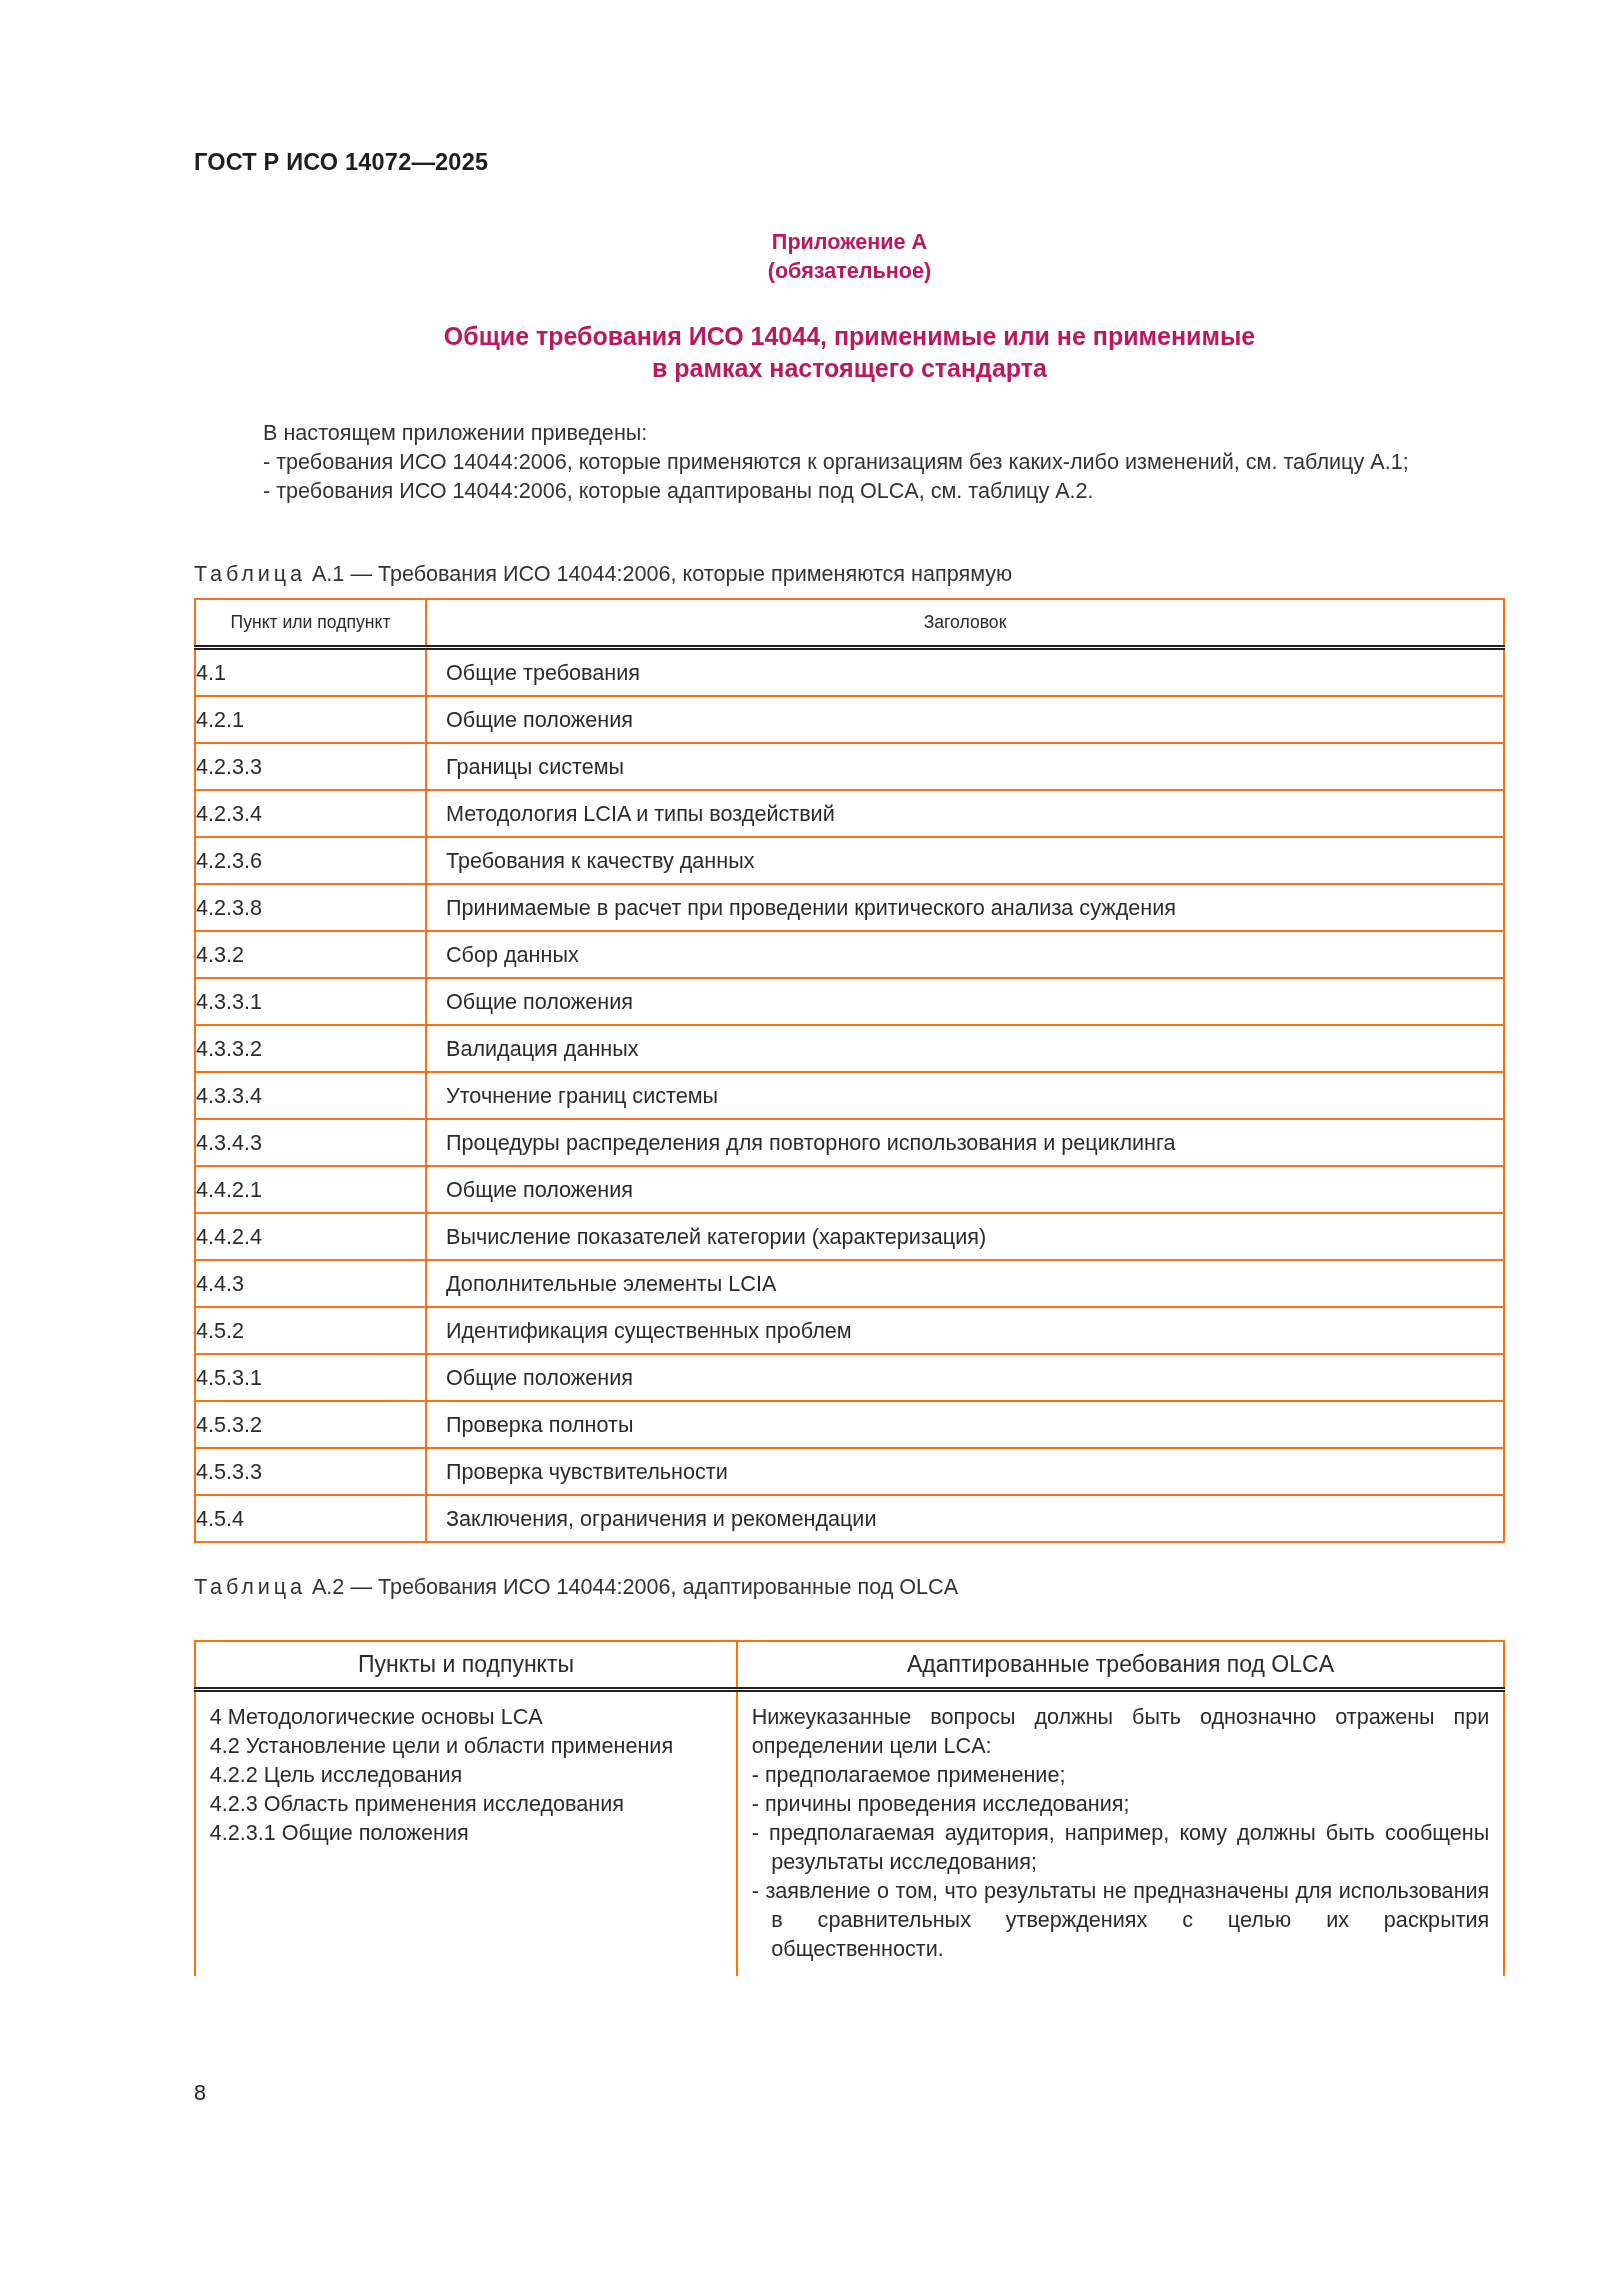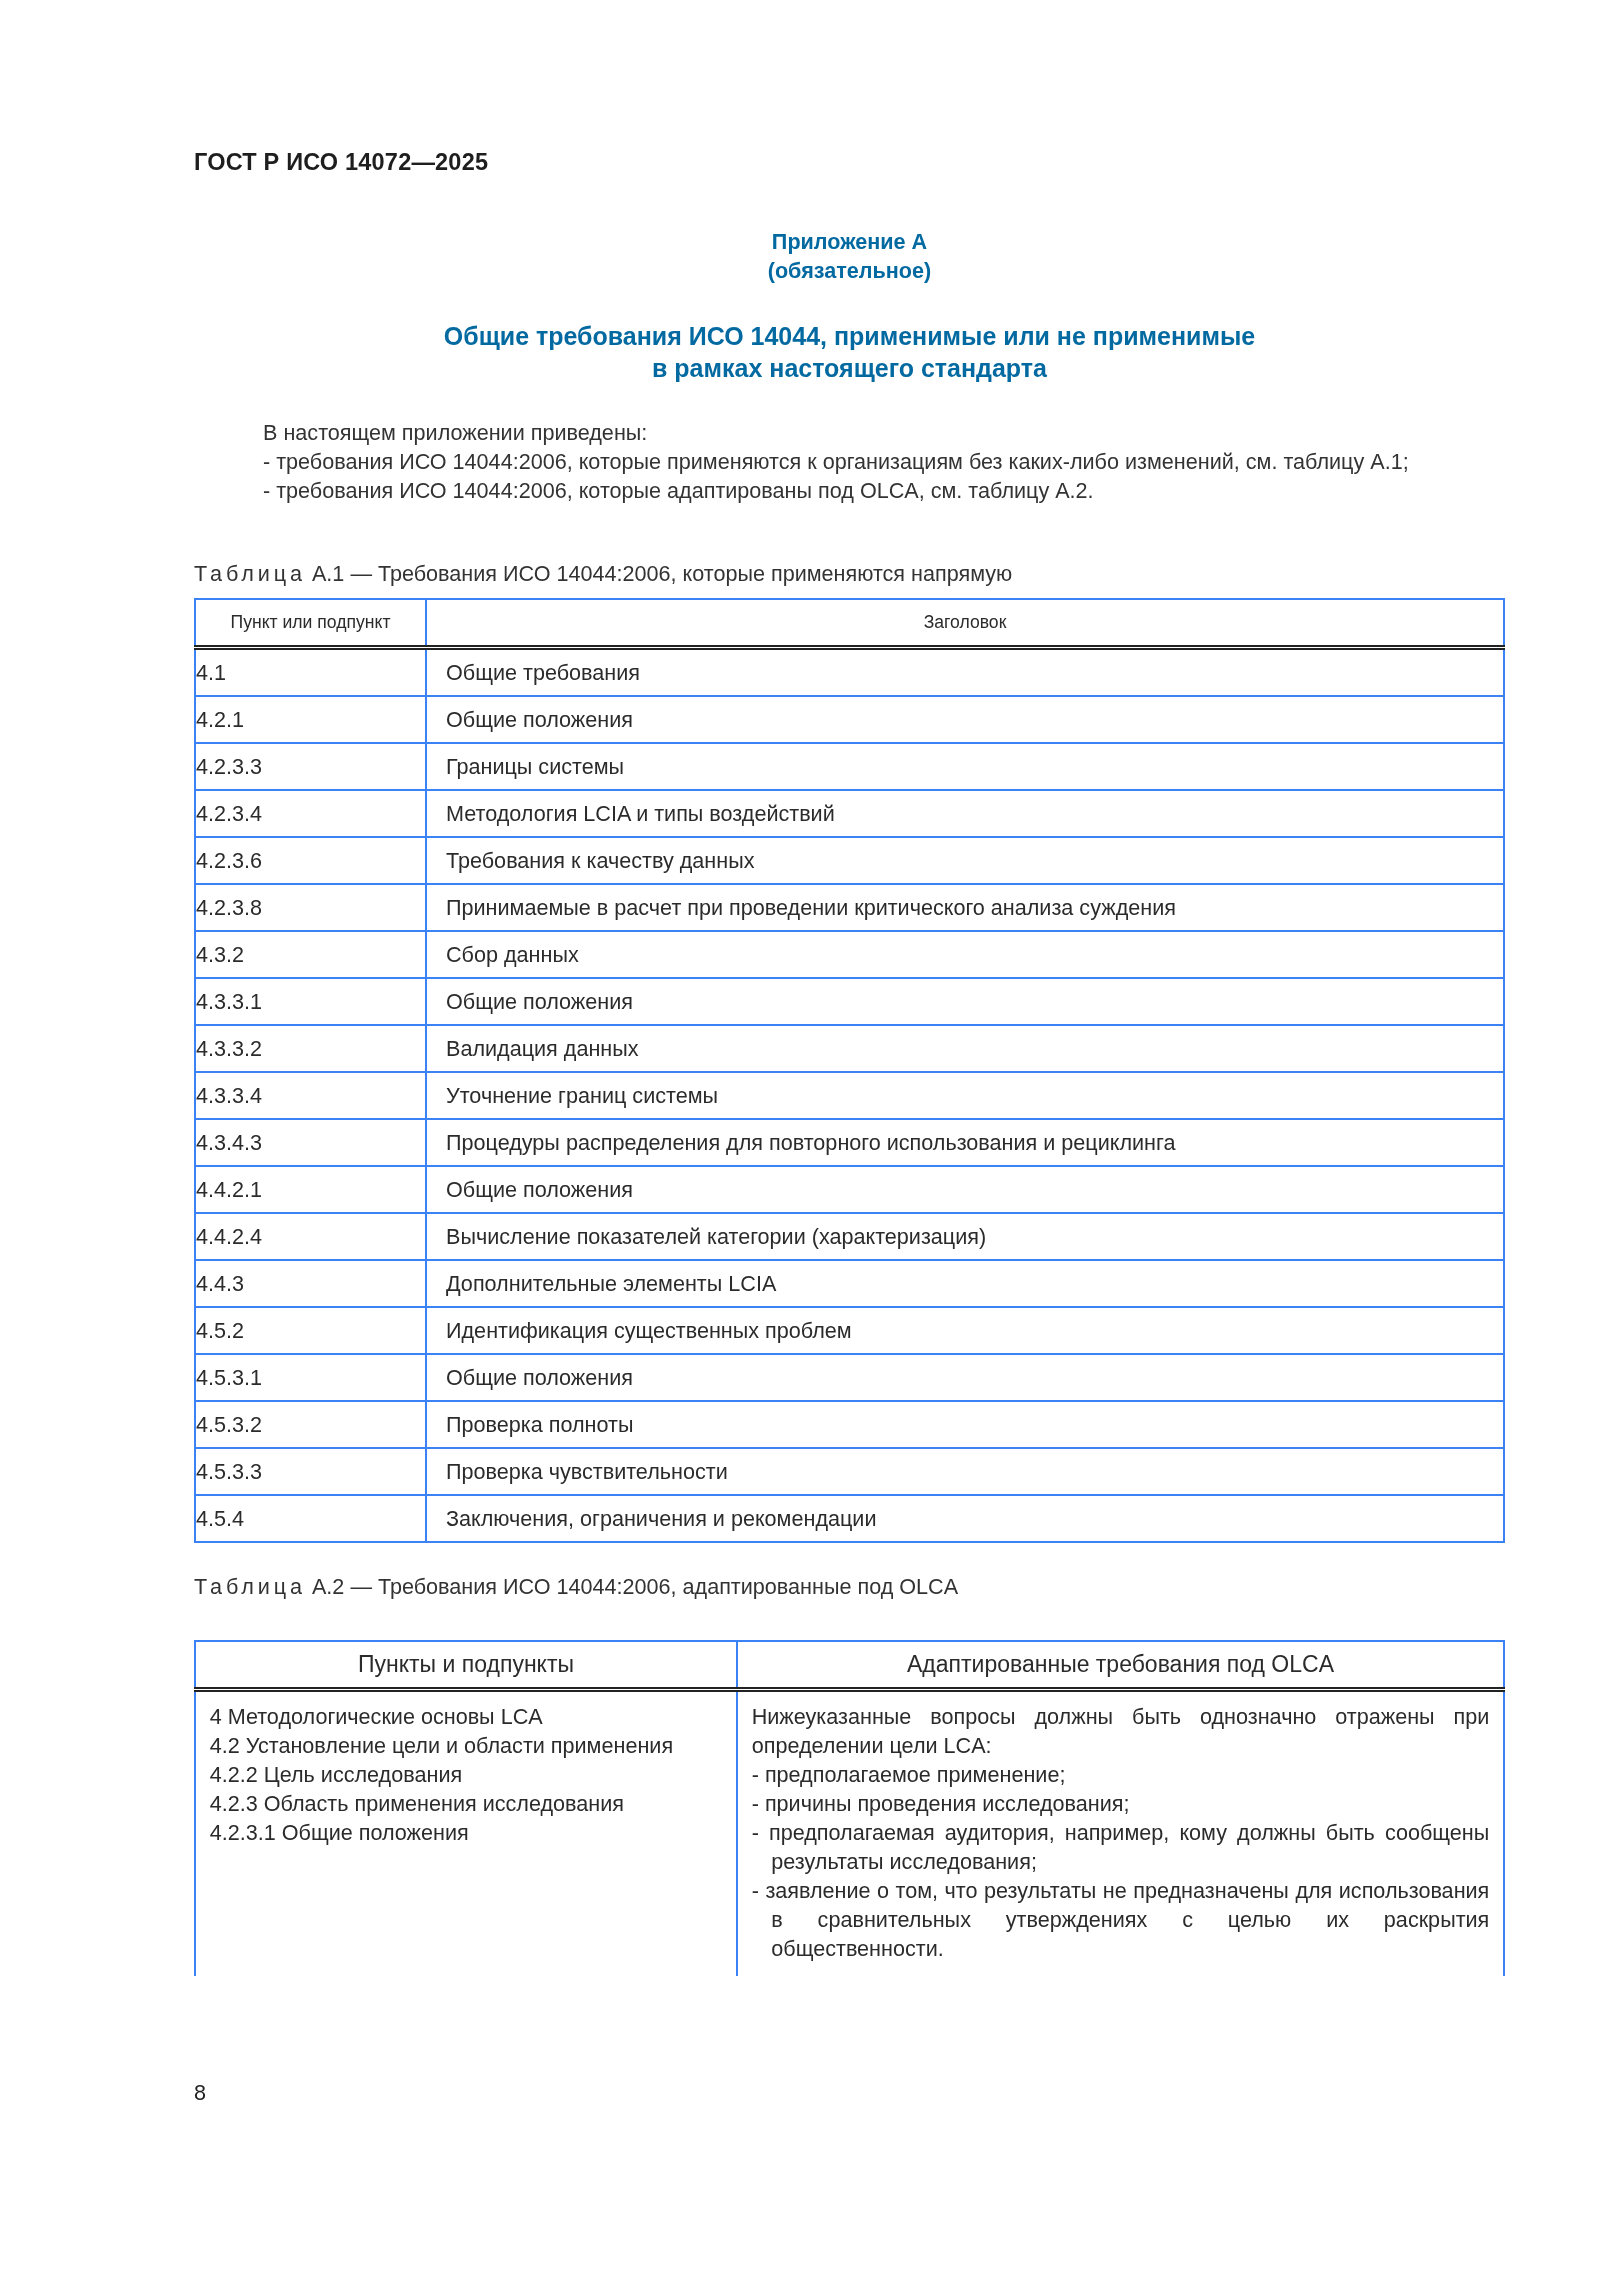--- a/index.html
+++ b/index.html
@@ -1,29 +1,29 @@
 <!DOCTYPE html>
 <html><head>
 <meta charset="utf-8">
 <style>
   html, body { margin:0; padding:0; background:#ffffff; }
   body { width:1621px; height:2293px; position:relative; overflow:hidden;
          font-family:"Liberation Sans", sans-serif; color:#2b2b2b; }
   .abs { position:absolute; }
   .doc-code { left:194px; top:149px; font-size:23.5px; font-weight:bold; color:#1e1e1e; letter-spacing:0.2px; }
-  .center-block { left:194px; width:1311px; text-align:center; font-weight:bold; color:#0369a1; }
+  .center-block { left:194px; width:1311px; text-align:center; font-weight:bold; color:#be185d; }
   .annex-title { top:227px; font-size:21.6px; line-height:29px; }
   .doc-title { top:320px; font-size:25px; line-height:32px; }
   .intro { left:194px; width:1311px; top:418px; font-size:21.6px; line-height:29px; color:#333; }
   .intro p { margin:0; text-align:justify; }
   .intro .indent { text-indent:69px; }
   .caption { left:194px; font-size:21.6px; color:#333; }
   .caption .spaced { letter-spacing:3.9px; }
   table { border-collapse:collapse; position:absolute; left:194px; width:1311px; table-layout:fixed; }
-  td, th { border:2px solid #3b82f6; font-weight:normal; color:#2b2b2b;margin-top:22px; }
+  td, th { border:2px solid #f97316; font-weight:normal; color:#2b2b2b;margin-top:22px; }
   .t1 { top:598px; }
   .t1 th { height:43px; font-size:17.6px; border-bottom:5.9px double #222; }
   .t1 td { height:45px; font-size:21.6px; padding:0 19px; }
   .t1 td.num { text-align:left; padding:0; }
   .t2 { top:1640px; }
   .t2 th { height:43px; font-size:23px; border-bottom:5.9px double #222; }
   .t2 td { vertical-align:top; font-size:21.6px; line-height:29px; padding:9.8px 13.7px 13.7px 13.7px; height:257px; border-bottom:none; }
   .t2 td p { margin:0; text-align:justify; }
   .t2 ul { list-style:none; margin:0; padding:0; }
   .t2 li { padding-left:19.6px; text-indent:-19.6px; text-align:justify; }

